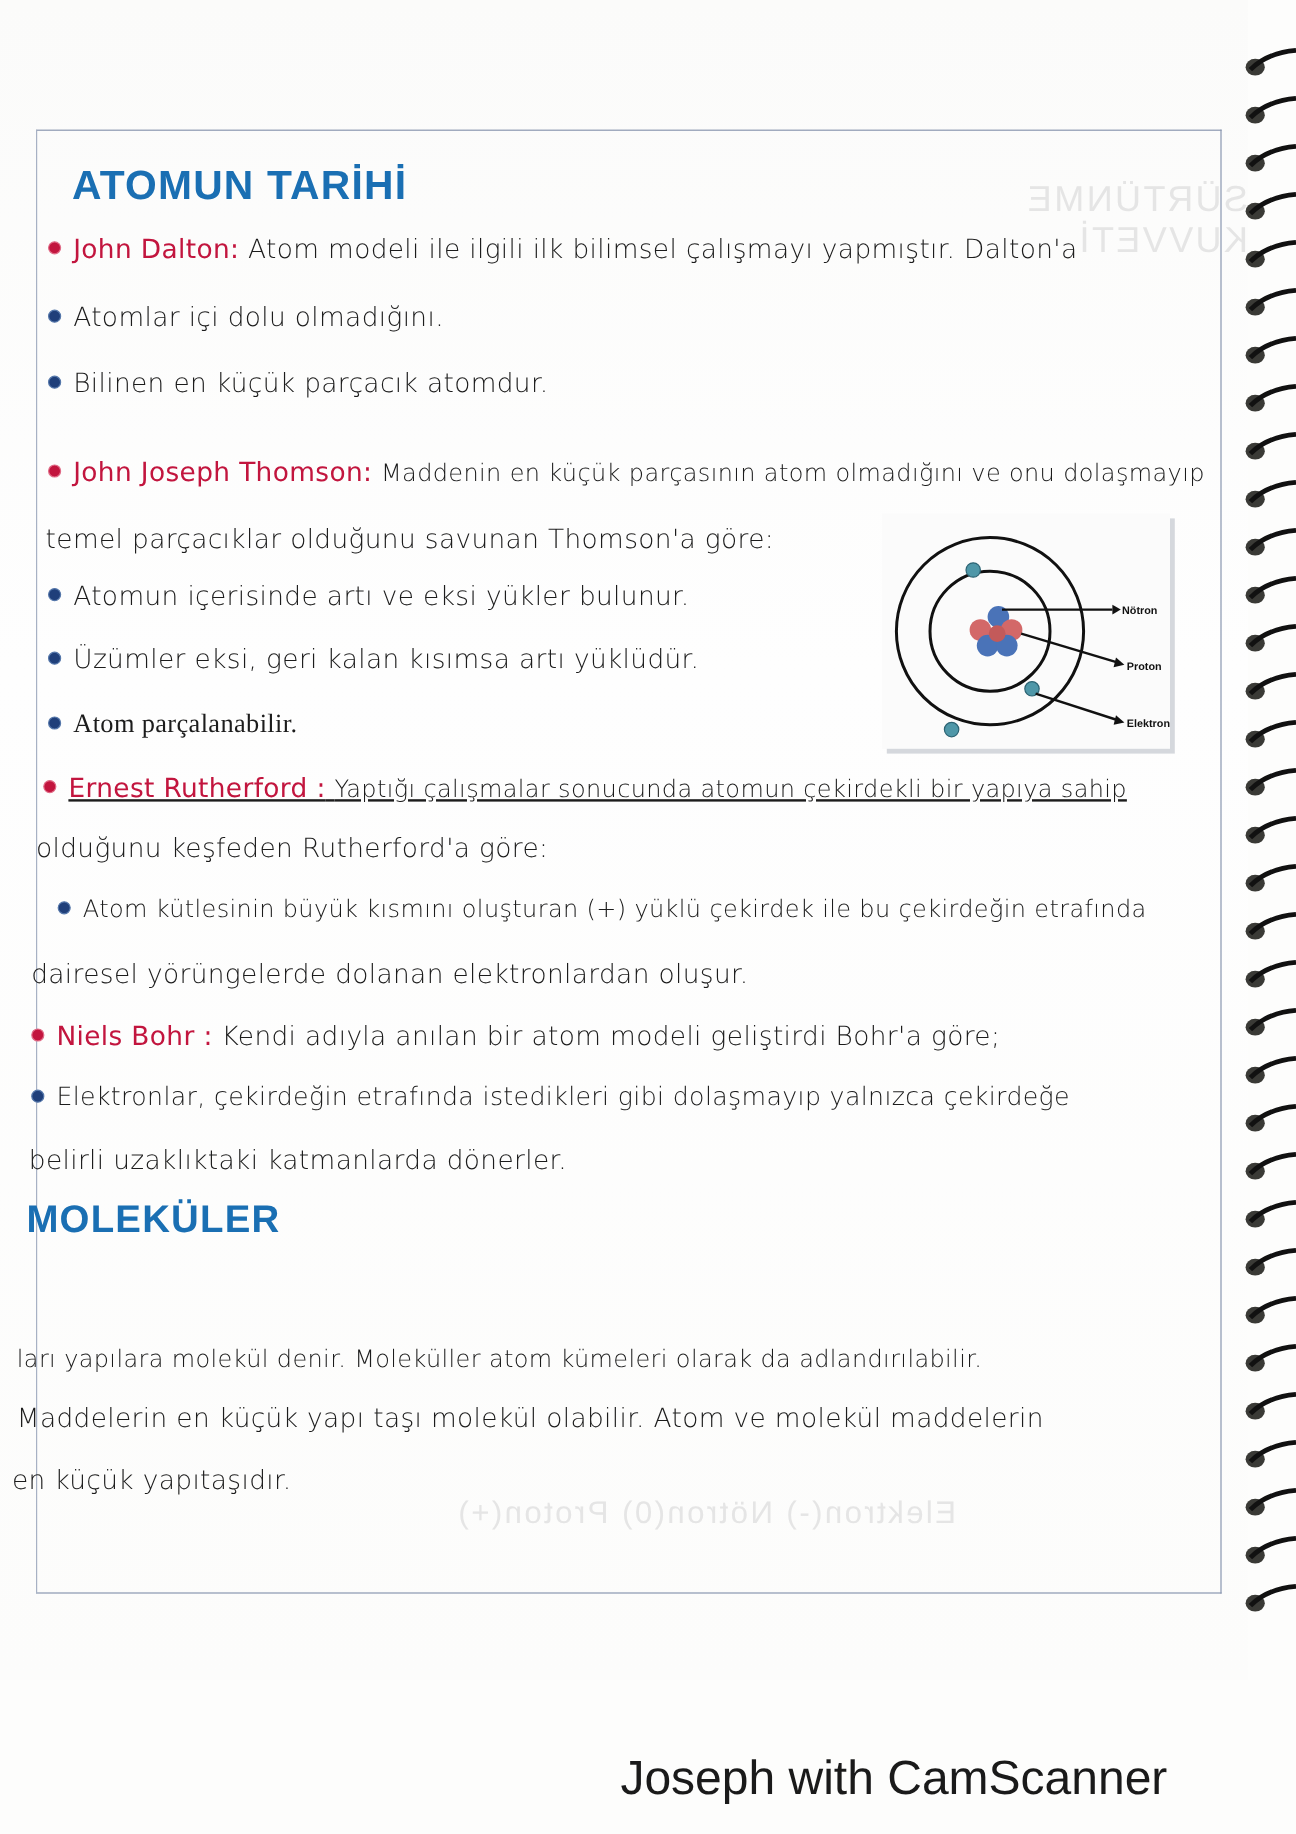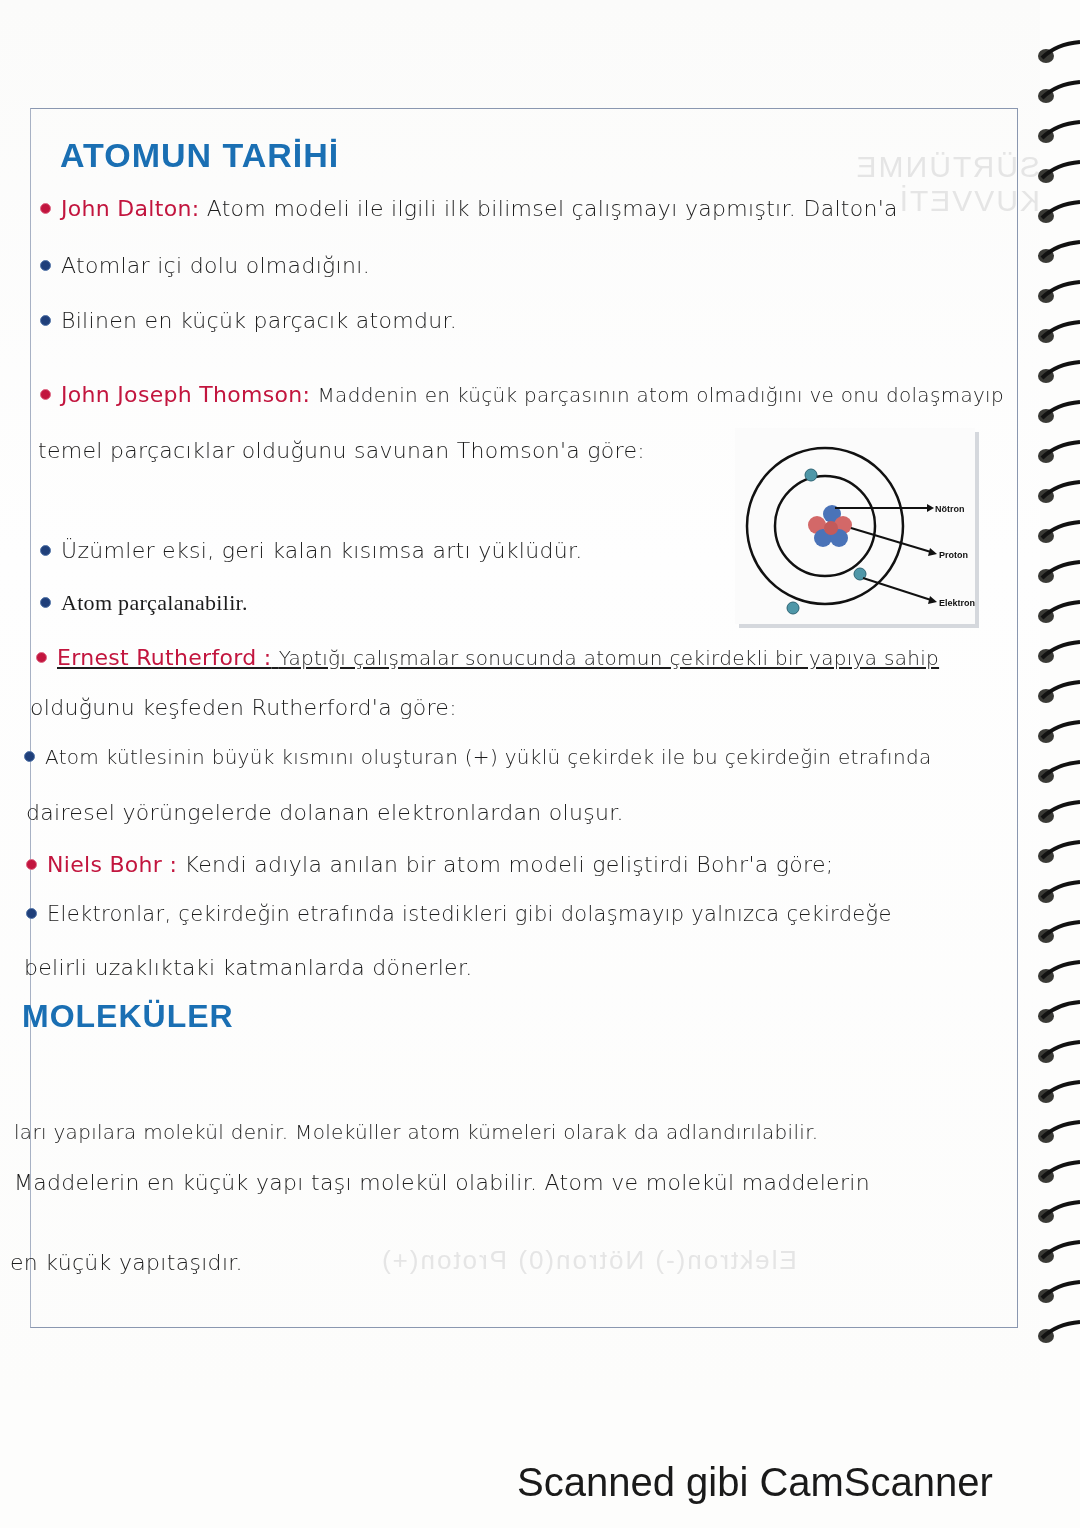--- a/index.html
+++ b/index.html
@@ -69,20 +69,23 @@
   </div>
   <div class="line" style="left:40px; top:308px;">
     <span class="bullet"></span><span>Bilinen en küçük parçacık atomdur.</span>
   </div>
 
   <div class="line" style="left:40px; top:382px;">
     <span class="bullet red"></span><span class="name">John Joseph Thomson:</span>
     <span style="font-size:20px;">Maddenin en küçük parçasının atom olmadığını ve onu dolaşmayıp</span>
   </div>
   <div class="line" style="left:38px; top:438px;">temel parçacıklar olduğunu savunan Thomson'a göre:</div>
+  <div class="line" style="left:40px; top:485px;">
+    <span class="bullet"></span><span>Atomun içerisinde artı ve eksi yükler bulunur.</span>
+  </div>
   <div class="line" style="left:40px; top:538px;">
     <span class="bullet"></span><span>Üzümler eksi, geri kalan kısımsa artı yüklüdür.</span>
   </div>
   <div class="line" style="left:40px; top:590px;font-family:Liberation Serif, serif;">
     <span class="bullet"></span><span>Atom parçalanabilir.</span>
   </div>
 
   <div class="diagram">
     <svg viewBox="0 0 240 196">
       <circle cx="90" cy="98" r="78" fill="none" stroke="#111" stroke-width="2.5"></circle>
@@ -106,38 +109,38 @@
       <text x="204" y="130" font-size="9" font-weight="bold" fill="#111" font-family="Liberation Sans, sans-serif">Proton</text>
       <text x="204" y="178" font-size="9" font-weight="bold" fill="#111" font-family="Liberation Sans, sans-serif">Elektron</text>
     </svg>
   </div>
 
   <div class="line" style="left:36px; top:645px;text-decoration:underline;">
     <span class="bullet red"></span><span class="name">Ernest Rutherford :</span>
     <span style="font-size:20px;">Yaptığı çalışmalar sonucunda atomun çekirdekli bir yapıya sahip</span>
   </div>
   <div class="line" style="left:30px; top:695px;">olduğunu keşfeden Rutherford'a göre:</div>
-  <div class="line" style="left:24px; top:745px; font-size:20px;">
+  <div class="line" style="left:48px; top:745px; font-size:20px;">
     <span class="bullet"></span><span>Atom kütlesinin büyük kısmını oluşturan (+) yüklü çekirdek ile bu çekirdeğin etrafında</span>
   </div>
   <div class="line" style="left:26px; top:800px;">dairesel yörüngelerde dolanan elektronlardan oluşur.</div>
 
   <div class="line" style="left:26px; top:852px;">
     <span class="bullet red"></span><span class="name">Niels Bohr :</span>
     <span>Kendi adıyla anılan bir atom modeli geliştirdi Bohr'a göre;</span>
   </div>
   <div class="line" style="left:26px; top:902px; font-size:21px;">
     <span class="bullet"></span><span>Elektronlar, çekirdeğin etrafında istedikleri gibi dolaşmayıp yalnızca çekirdeğe</span>
   </div>
   <div class="line" style="left:24px; top:955px;">belirli uzaklıktaki katmanlarda dönerler.</div>
 
   <div class="line heading" style="left:22px; top:998px; font-size:32px;">MOLEKÜLER</div>
   <div class="line" style="left:14px; top:1120px; font-size:20px;">ları yapılara molekül denir. Moleküller atom kümeleri olarak da adlandırılabilir.</div>
   <div class="line" style="left:14px; top:1170px;">Maddelerin en küçük yapı taşı molekül olabilir. Atom ve molekül maddelerin</div>
-  <div class="line" style="left:10px; top:1222px;margin-top:28px;">en küçük yapıtaşıdır.</div>
+  <div class="line" style="left:10px; top:1222px;">en küçük yapıtaşıdır.</div>
 </div>
 
 <div id="binding" style="position:absolute; right:0; top:40px; width:50px; height:1350px;">
     <div style="position: absolute; left: 6px; top: 0px; width: 44px; height: 26px;"><svg width="44" height="26" viewBox="0 0 44 26">
         <ellipse cx="10" cy="16" rx="8" ry="7" fill="#3a3a36"></ellipse>
         <path d="M6 18 Q20 4 44 2" stroke="#111" stroke-width="4" fill="none"></path>
       </svg></div>
     <div style="position: absolute; left: 6px; top: 40px; width: 44px; height: 26px;"><svg width="44" height="26" viewBox="0 0 44 26">
         <ellipse cx="10" cy="16" rx="8" ry="7" fill="#3a3a36"></ellipse>
         <path d="M6 18 Q20 4 44 2" stroke="#111" stroke-width="4" fill="none"></path>
@@ -261,13 +264,13 @@
     <div style="position: absolute; left: 6px; top: 1240px; width: 44px; height: 26px;"><svg width="44" height="26" viewBox="0 0 44 26">
         <ellipse cx="10" cy="16" rx="8" ry="7" fill="#3a3a36"></ellipse>
         <path d="M6 18 Q20 4 44 2" stroke="#111" stroke-width="4" fill="none"></path>
       </svg></div>
     <div style="position: absolute; left: 6px; top: 1280px; width: 44px; height: 26px;"><svg width="44" height="26" viewBox="0 0 44 26">
         <ellipse cx="10" cy="16" rx="8" ry="7" fill="#3a3a36"></ellipse>
         <path d="M6 18 Q20 4 44 2" stroke="#111" stroke-width="4" fill="none"></path>
       </svg></div>
   </div>
 
-<div class="footer-watermark">Scanned gibi CamScanner</div>
+<div class="footer-watermark">Joseph with CamScanner</div>
 
 </body></html>

